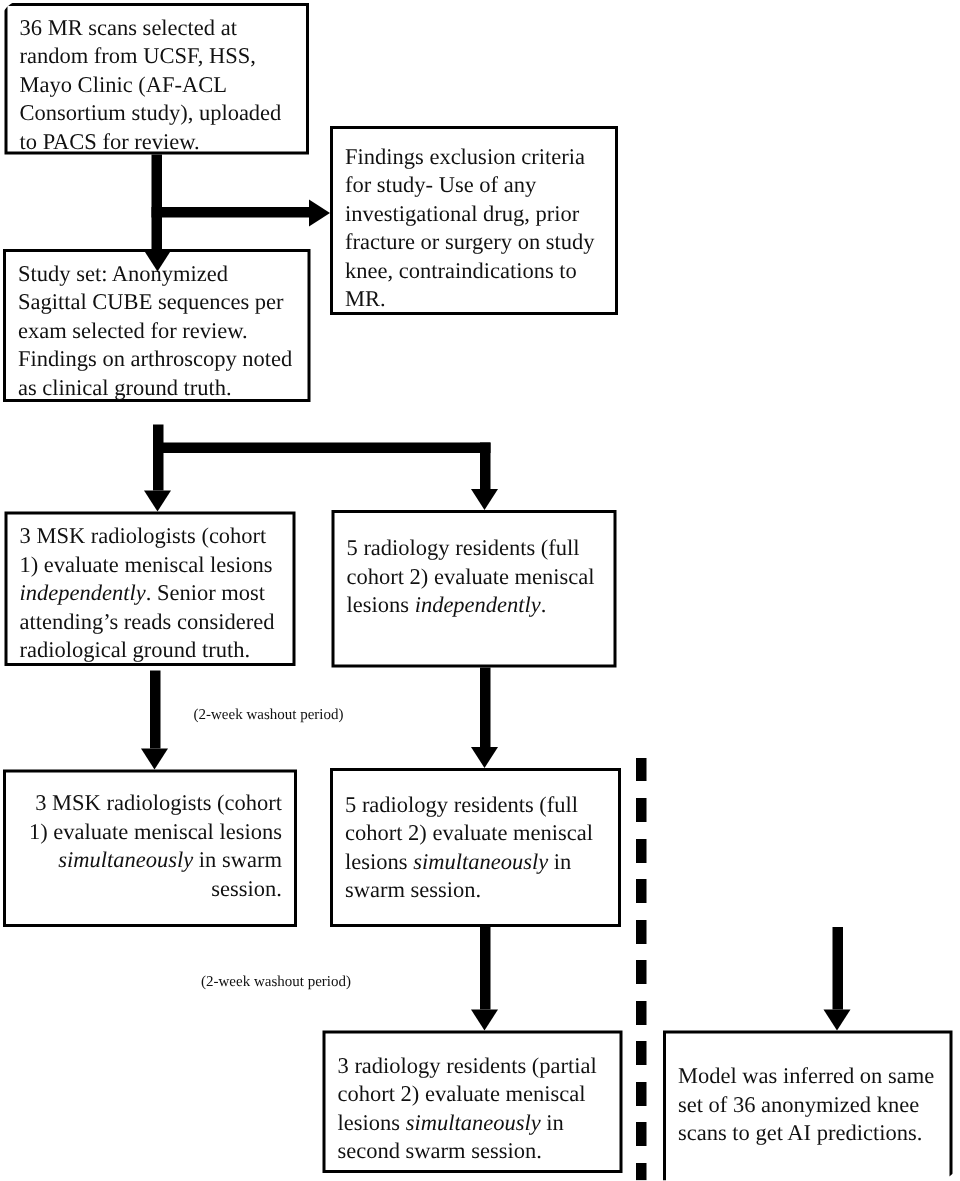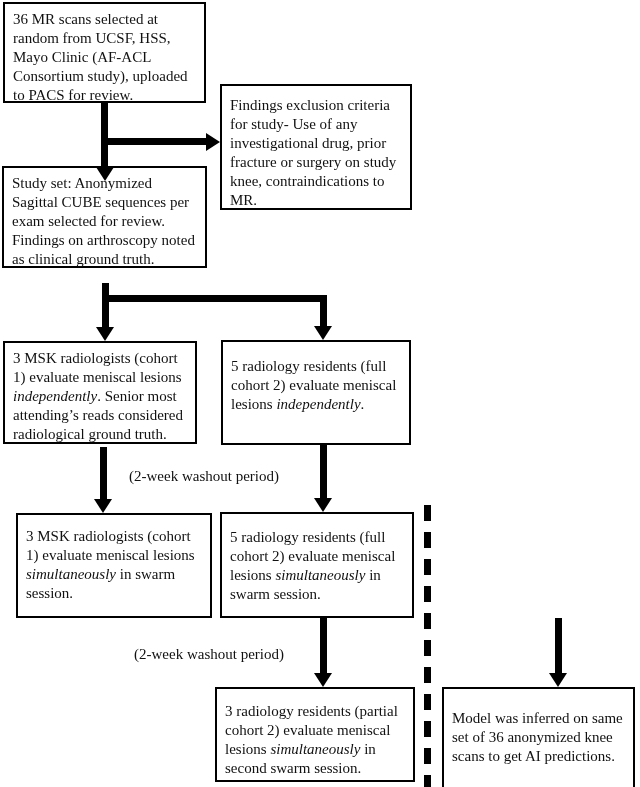--- a/index.html
+++ b/index.html
@@ -4,20 +4,21 @@
 <style>
   html, body { margin: 0; padding: 0; background: #ffffff; }
   #figure {
     position: relative;
     width: 640px;
     height: 787px;
     background: #ffffff;
     overflow: hidden;
     font-family: "Liberation Serif", serif;
     color: #111111;
+    border-radius: 16px;
   }
   .box {
     position: absolute;
     box-sizing: border-box;
     border: 2px solid #000000;
     background: #ffffff;
     font-size: 15px;
     line-height: 19px;
     padding: 6px 8px;
   }
@@ -35,31 +36,31 @@
     border-top: 9px solid transparent;
     border-bottom: 9px solid transparent;
     border-left: 14px solid #000000;
   }
   .dashed-vline {
     position: absolute; width: 7px;
     background: repeating-linear-gradient(to bottom, #000000 0 16px, transparent 16px 27px);
   }
   .wlabel {
     position: absolute;
-    font-size: 15px;
+    font-size: 10px;
     line-height: 17px;
     white-space: nowrap;
   }
   
   #box-mr-scans              { left: 3px;   top: 2px;   width: 203px; height: 101px; }
   #box-exclusion             { left: 220px; top: 84px;  width: 192px; height: 126px; padding-top: 10px; }
   #box-study-set             { left: 2px;   top: 166px; width: 205px; height: 102px; }
   #box-msk-independent       { left: 3px;   top: 341px; width: 194px; height: 103px; }
   #box-residents-independent { left: 221px; top: 340px; width: 190px; height: 105px; padding-top: 15px; }
-  #box-msk-swarm             { left: 16px;   top: 513px; width: 196px; height: 105px; padding-top: 12px; }
+  #box-msk-swarm             { left: 2px;   top: 513px; width: 196px; height: 105px; padding-top: 12px; text-align: right; }
   #box-residents-swarm       { left: 220px; top: 512px; width: 194px; height: 106px; padding-top: 14px; }
   #box-dl-model              { left: 445px; top: 512px; width: 190px; height: 106px; padding-top: 18px; }
   #box-residents-second-swarm{ left: 215px; top: 687px; width: 200px; height: 95px;  padding-top: 13px; }
   #box-model-inference       { left: 442px; top: 687px; width: 193px; height: 111px;  padding-top: 20px; }
   
   #v1 { left: 101px; top: 103px; height: 65px; }
   #a1 { left: 96px;  top: 167px; }
   #h1 { left: 101px; top: 138px; width: 105px; }
   #a2 { left: 206px; top: 133px; }
   #v2 { left: 102px; top: 283px; height: 44px; }

